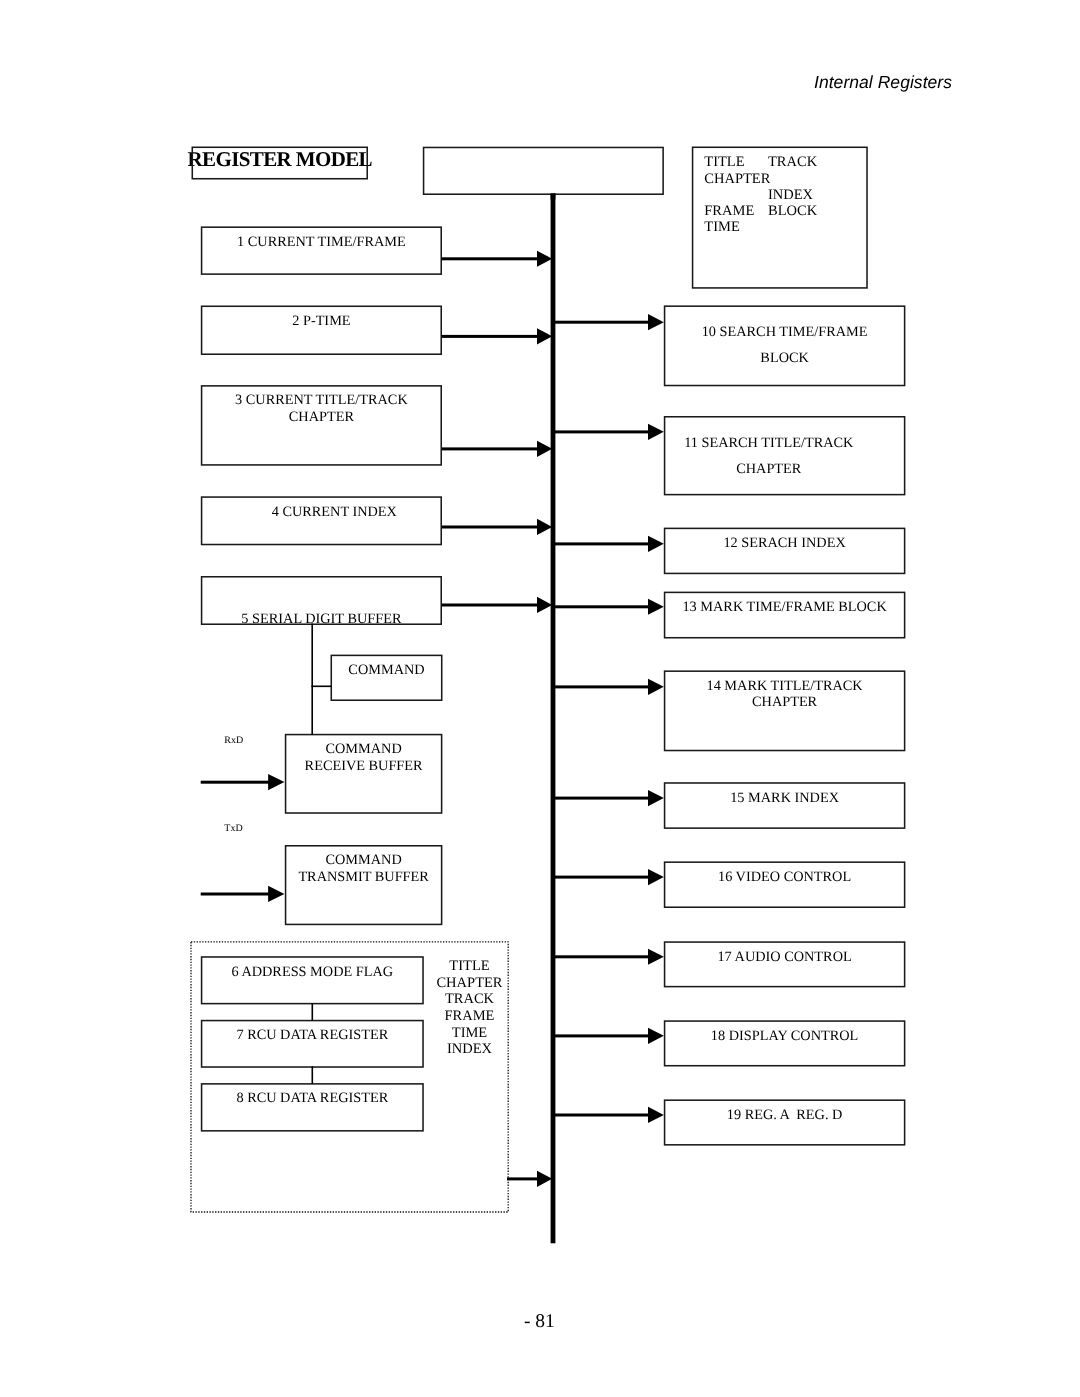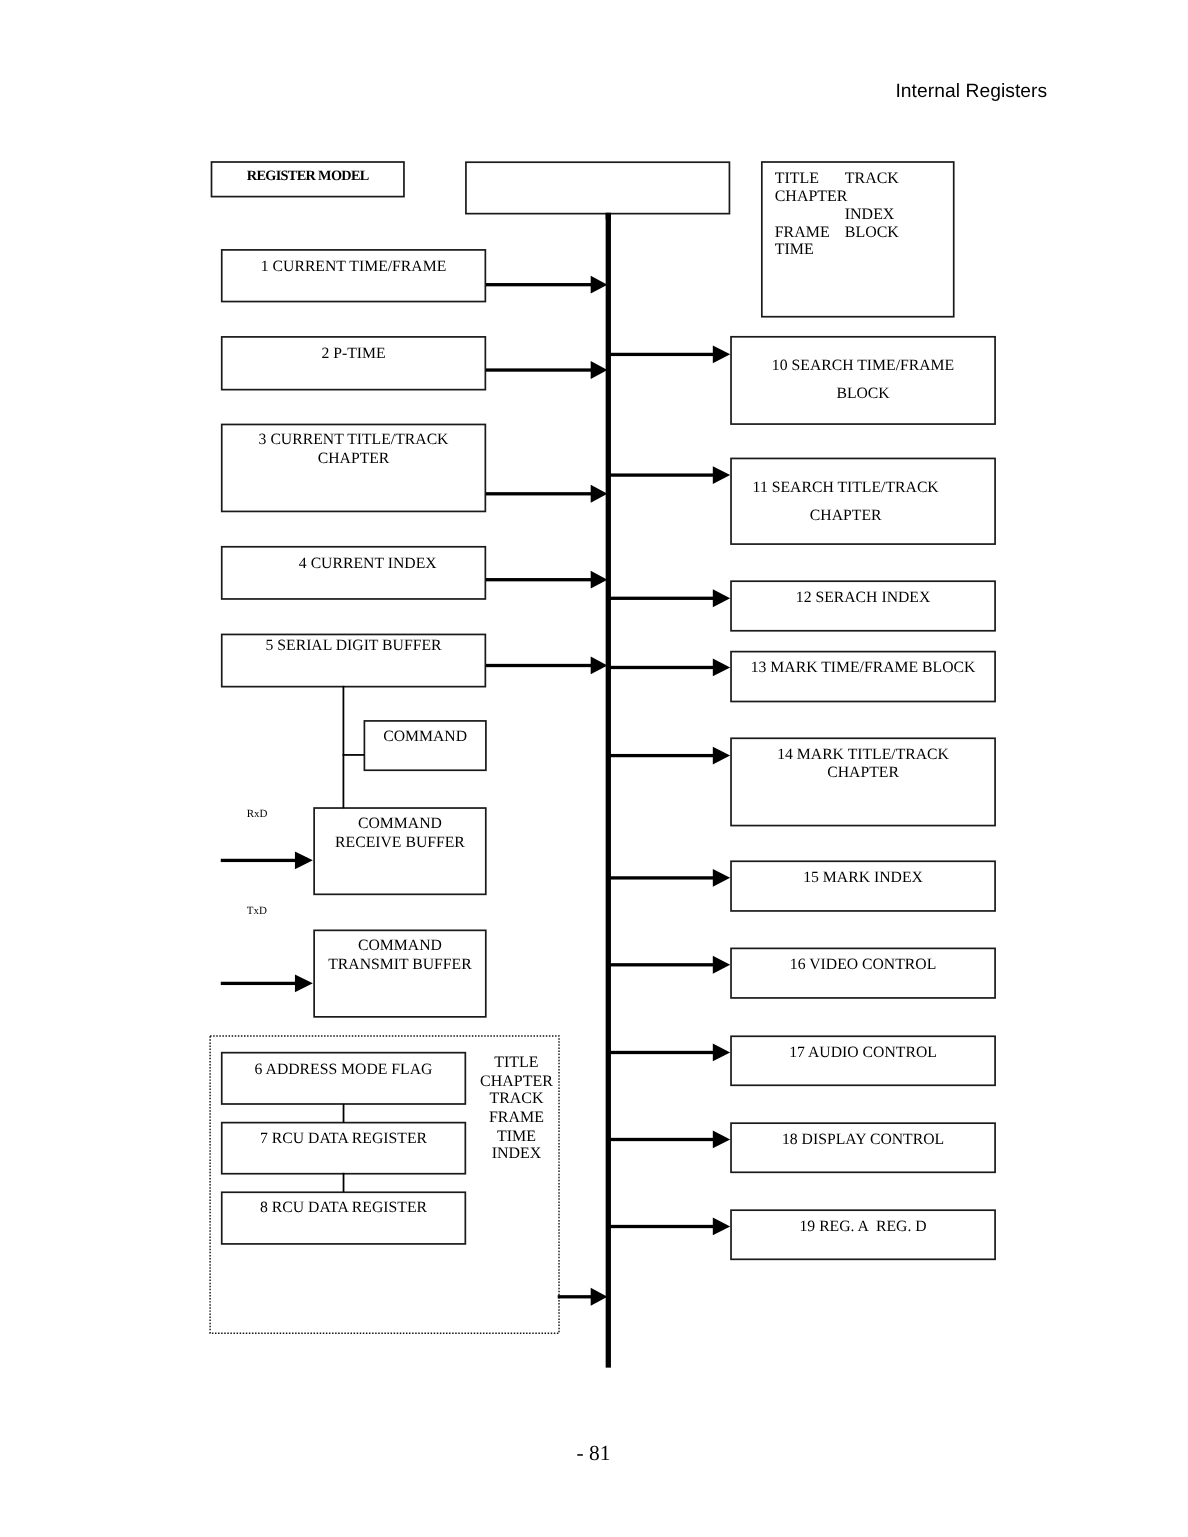--- a/index.html
+++ b/index.html
@@ -1,28 +1,28 @@
 <!DOCTYPE html>
 <html><head>
 <meta charset="utf-8">
 <style>
   html,body{margin:0;padding:0;background:#fff;}
   body{width:1080px;height:1397px;position:relative;overflow:hidden;
        font-family:"Liberation Serif",serif;color:#000;
        -webkit-font-smoothing:antialiased;text-rendering:geometricPrecision;}
   .page{position:absolute;left:0;top:0;width:1080px;height:1397px;background:#fff;}
   .hdr{position:absolute;font-family:"Liberation Sans",sans-serif;font-size:17.5px;
-       letter-spacing:0.05px;white-space:nowrap;}
+       letter-spacing:0.05px;white-space:nowrap;font-style:italic;}
   .ftr{position:absolute;font-size:19.5px;white-space:nowrap;}
   .box{position:absolute;box-sizing:border-box;
        display:flex;flex-direction:column;align-items:center;}
   .box .ln{font-size:14.3px;white-space:pre;line-height:16.4px;}
   .box .ln.sp{margin-top:10px;}
   .titlebox{position:absolute;box-sizing:border-box;
-       font-weight:bold;font-size:13px;display:flex;align-items:center;justify-content:center;
+       font-weight:bold;font-size:21px;display:flex;align-items:center;justify-content:center;
        letter-spacing:-0.62px;white-space:nowrap;padding-bottom:7px;}
   .sig{position:absolute;font-size:10px;white-space:nowrap;}
   .fieldcol{position:absolute;text-align:center;font-size:14.5px;line-height:16.6px;white-space:pre-line;}
   svg.ov{position:absolute;left:0;top:0;width:1080px;height:1397px;}
   .afield{position:absolute;font-size:14.5px;white-space:nowrap;line-height:1.15;}
 </style>
 </head>
 <body>
 
 <div class="page">
@@ -37,21 +37,21 @@
   <div class="box" style="left:200.8px;top:305.5px;width:241.2px;height:49.5px;padding-top:7.4px;">
     <div class="ln">2 P-TIME</div>
   </div>
   <div class="box" style="left:200.8px;top:385.1px;width:241.2px;height:80.6px;padding-top:7.4px;">
     <div class="ln">3 CURRENT TITLE/TRACK</div>
     <div class="ln">CHAPTER</div>
   </div>
   <div class="box" style="left:200.8px;top:496.3px;width:267px;height:49px;padding-top:7.4px;">
     <div class="ln">4 CURRENT INDEX</div>
   </div>
-  <div class="box" style="left:200.8px;top:564px;width:241.2px;height:49px;padding-top:15px;">
+  <div class="box" style="left:200.8px;top:596px;width:241.2px;height:49px;padding-top:15px;">
     <div class="ln">5 SERIAL DIGIT BUFFER</div>
   </div>
 
   <div class="box" style="left:330.5px;top:654.6px;width:112px;height:46.4px;padding-top:7.4px;">
     <div class="ln">COMMAND</div>
   </div>
   <div class="sig" style="left:224.3px;top:735.2px;">RxD</div>
   <div class="box" style="left:284.8px;top:733.8px;width:157.6px;height:80px;padding-top:7.4px;">
     <div class="ln">COMMAND</div>
     <div class="ln">RECEIVE BUFFER</div>

